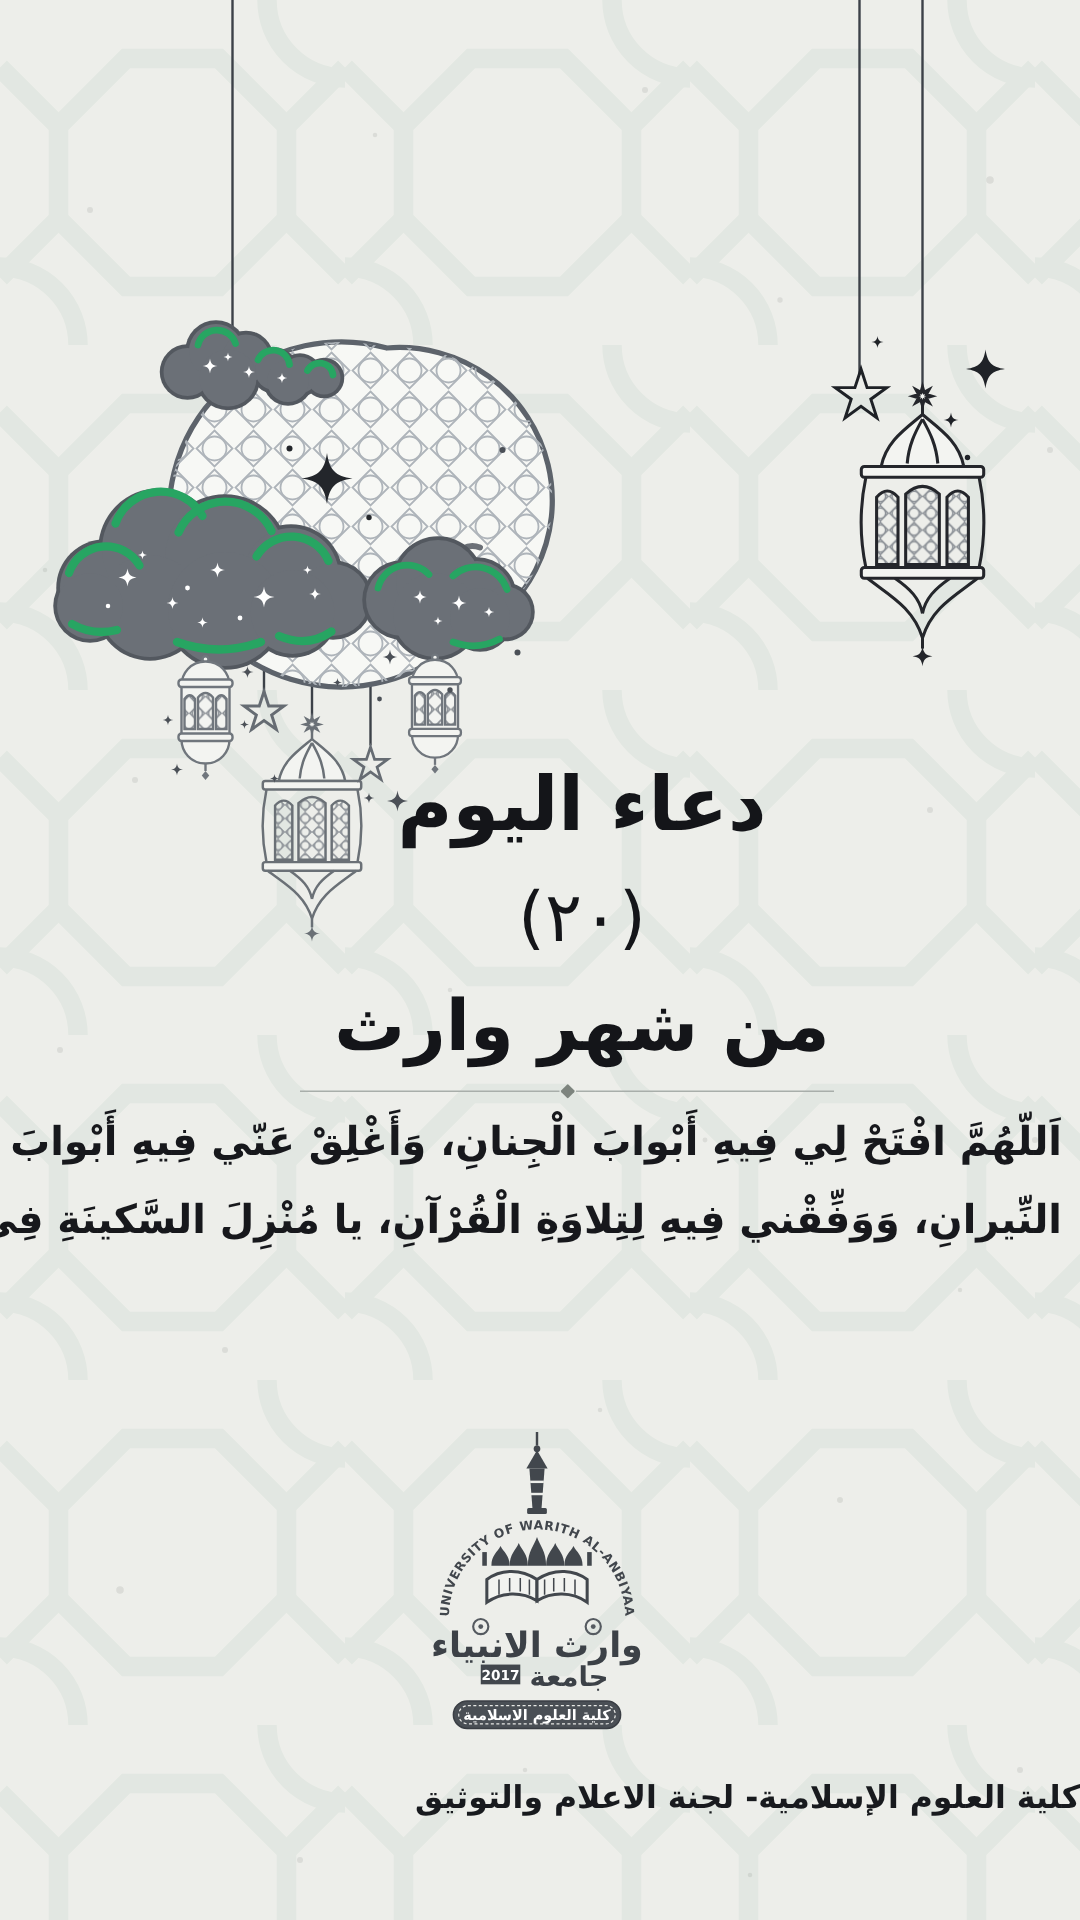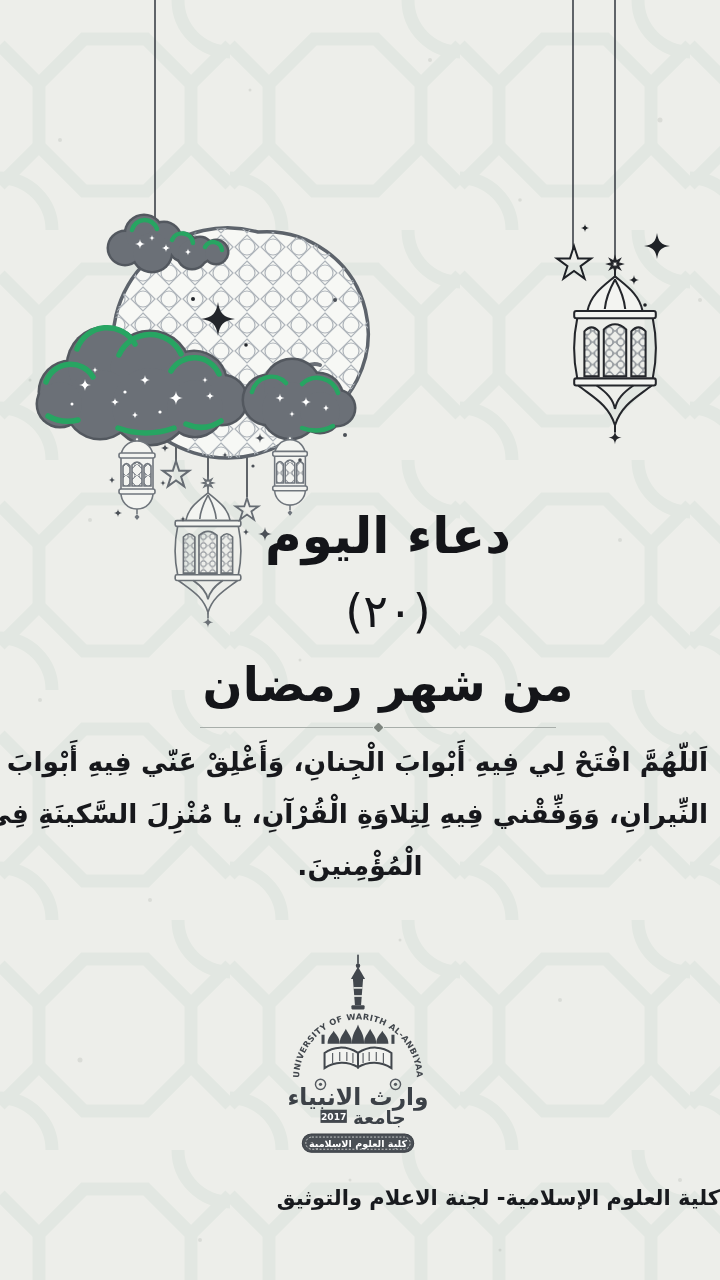--- a/index.html
+++ b/index.html
@@ -21,21 +21,21 @@
     position:absolute;top:723px;left:200px;width:356px;height:8px;
     display:flex;align-items:center;
   }
   .divider .rule{flex:1;height:1px;background:#a8aeaa;}
   .divider .gem{
     width:7px;height:7px;background:#7d847e;transform:rotate(45deg);
     margin:0 2px;border-radius:1px;
   }
   .prayer-block{
     position:absolute;top:736px;left:12px;right:12px;
-    direction:rtl;text-align:center;color:#17181c;
+    direction:rtl;text-align:right;color:#17181c;
     font-size:26.5px;font-weight:700;line-height:52px;
   }
   .prayer-line{white-space:nowrap;}
   .footer-line{
     position:absolute;top:1186px;left:8px;right:0;
     direction:rtl;text-align:right;color:#181a1e;
     font-size:21px;font-weight:700;
   }
   .logo-wrap{position:absolute;top:954px;left:282px;width:152px;height:204px;}
 </style>
@@ -307,33 +307,32 @@
       <use href="#spark4" transform="translate(657,246) scale(13)"></use>
       <use href="#spark4" transform="translate(634,280) scale(5)"></use>
       <use href="#spark4" transform="translate(585,228) scale(4)"></use>
       <circle cx="645" cy="305" r="1.8"></circle>
     </g>
   </svg>
 
   <div class="title-block">
     <div class="title-line1">دعاء اليوم</div>
     <div class="title-line2">(٢٠)</div>
-    <div class="title-line3">من شهر رمضان</div>
+    <div class="title-line3">من شهر وارث</div>
   </div>
 
   <div class="divider">
     <span class="rule"></span>
       <span class="gem"></span>
       <span class="rule"></span>
   </div>
 
   <div class="prayer-block" dir="rtl">
     <div class="prayer-line">اَللّهُمَّ افْتَحْ لِي فِيهِ أَبْوابَ الْجِنانِ، وَأَغْلِقْ عَنّي فِيهِ أَبْوابَ</div>
     <div class="prayer-line">النِّيرانِ، وَوَفِّقْني فِيهِ لِتِلاوَةِ الْقُرْآنِ، يا مُنْزِلَ السَّكينَةِ فِي قُلُوبِ</div>
-    <div class="prayer-line">الْمُؤْمِنينَ.</div>
   </div>
 
   <div class="logo-wrap">
     <svg width="152" height="204" viewBox="0 0 150 200">
       <defs>
         <path id="lgarc" d="M17,122 A58,58 0 0 1 133,122" fill="none"></path>
       </defs>
 
       <g fill="#42474d">
         <rect x="74.2" y="0" width="1.6" height="9"></rect>

